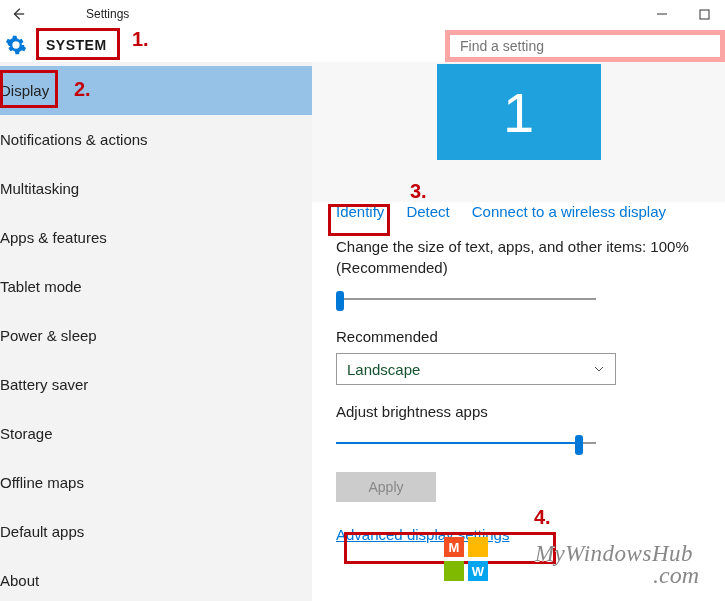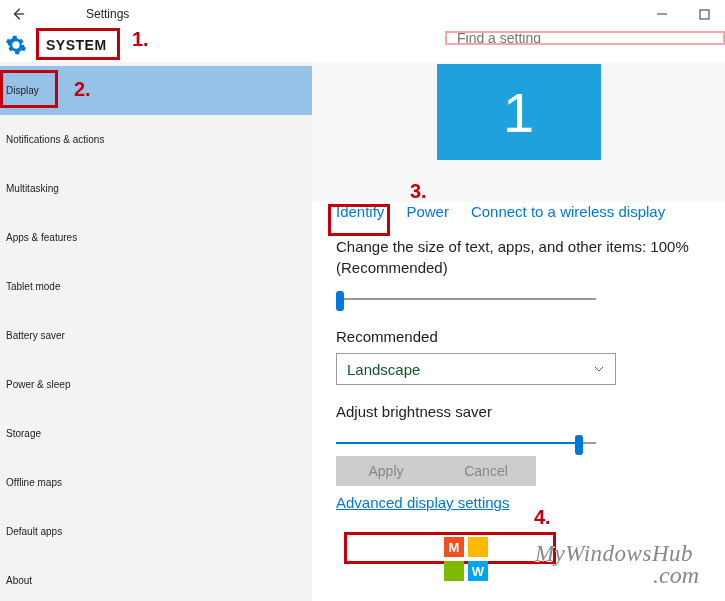--- a/index.html
+++ b/index.html
@@ -6,40 +6,40 @@
   body { width: 725px; height: 601px; background: #fff; overflow: hidden; position: relative; color: #1a1a1a; font-size: 14px; }
   .titlebar { height: 28px; display: flex; align-items: center; padding: 0 6px; gap: 36px; }
   .back-btn { width: 24px; height: 24px; display: flex; align-items: center; justify-content: center; }
   .title { font-size: 12px; margin-left: 20px; color: #222; }
   .win-controls { position: absolute; right: 0; top: 0; display: flex; }
   .win-btn { width: 42px; height: 28px; display: flex; align-items: center; justify-content: center; }
   .topbar { height: 34px; display: flex; align-items: center; padding-left: 2px; }
   .gear { width: 28px; height: 28px; display: flex; align-items: center; justify-content: center; color: #0078d7; }
   .section-title { font-size: 14px; font-weight: 700; letter-spacing: 0.5px; margin-left: 8px; padding: 4px 8px; }
   .search-wrap { position: absolute; right: 0; top: 30px; width: 280px; }
-  .search { width: 100%; height: 14px; border: 2px solid #fca5a5; padding: 0 10px; font-size: 14px; color: #c2410c; }
+  .search { width: 100%; height: 32px; border: 5px solid #fca5a5; padding: 0 10px; font-size: 14px; color: #c2410c; }
   .main { display: flex; height: calc(601px - 28px - 34px); }
   .sidebar { width: 312px; background: #f3f3f3; padding-top: 4px; }
-  .side-item { height: 49px; display: flex; align-items: center; padding-left: 6px; font-size: 10px; color: #222; }
+  .side-item { height: 49px; display: flex; align-items: center; font-size: 15px; color: #222; }
   .side-item.selected { background: #96c2e7; }
   .content { flex: 1; padding: 0 24px 0 24px; position: relative; background: #fff; }
   .monitor-area { background: #f7f7f7; height: 140px; margin: 0 -24px 0 -24px; display: flex; align-items: center; justify-content: center; }
   .monitor-box { width: 164px; height: 96px; background: #1ea1dc; display: flex; align-items: center; justify-content: center; color: #fff; font-size: 56px; font-weight: 300; margin-top: -40px;}
   .link-row { margin-top: 1px; display: flex; gap: 22px; }
   .link-row a { color: #0078d7; font-size: 15px; text-decoration: none; }
   .label-text { margin-top: 16px; font-size: 15px; color: #222; line-height: 1.4; }
   .slider { position: relative; width: 260px; height: 24px; margin-top: 10px; }
   .slider-track { position: absolute; top: 10px; left: 0; right: 0; height: 2px; background: #999; }
   .slider-thumb { position: absolute; top: 3px; width: 8px; height: 20px; background: #0078d7; border-radius: 3px; }
   .slider-fill { position: absolute; top: 10px; left: 0; height: 2px; background: #0078d7; }
   .orientation-label { margin-top: 16px; font-size: 15px; }
   .select-box { margin-top: 8px; width: 280px; height: 32px; border: 1px solid #999; display: flex; align-items: center; justify-content: space-between; padding: 0 10px; color: #14532d; font-size: 15px; }
-  .btn-row { margin-top: 0; display: flex; }
+  .btn-row { margin-top: 16px; display: flex; gap: 10px; }
   .btn { width: 100px; height: 30px; background: #ccc; color: #888; display: flex; align-items: center; justify-content: center; font-size: 14px; }
-  .adv-link { margin-top: 8px; display: inline-block; color: #0078d7; font-size: 15px; }
+  .adv-link { margin-top: 24px; display: inline-block; color: #0078d7; font-size: 15px; }
   .highlight { position: absolute; border: 3px solid #c3000a; pointer-events: none; }
   .annot { position: absolute; color: #c3000a; font-weight: 700; font-size: 20px; pointer-events: none; }
   .watermark-ms { position: absolute; right: 32px; bottom: 34px; font-family: Georgia, serif; font-style: italic; font-size: 23px; color: #888; text-shadow: 0 1px 0 #fff; letter-spacing: 0.5px; pointer-events: none; }
   .watermark-com { position: absolute; right: 26px; bottom: 12px; font-family: Georgia, serif; font-style: italic; font-size: 24px; color: #888; pointer-events: none; }
   .logo { position: absolute; left: 444px; bottom: 20px; width: 44px; height: 44px; pointer-events: none; }
   .logo .q { position: absolute; width: 20px; height: 20px; display: flex; align-items: center; justify-content: center; color: #fff; font-weight: 700; font-size: 13px;}
   .q1 { background: #f25022; left: 0; top: 0; }
   .q2 { background: #ffb900; right: 0; top: 0; }
   .q3 { background: #7fba00; left: 0; bottom: 0; }
   .q4 { background: #00a4ef; right: 0; bottom: 0; }
@@ -93,24 +93,24 @@
     <div class="side-item">
         <span>Multitasking</span>
       </div>
     <div class="side-item">
         <span>Apps &amp; features</span>
       </div>
     <div class="side-item">
         <span>Tablet mode</span>
       </div>
     <div class="side-item">
-        <span>Battery saver</span>
+        <span>Power &amp; sleep</span>
       </div>
     <div class="side-item">
-        <span>Power &amp; sleep</span>
+        <span>Battery saver</span>
       </div>
     <div class="side-item">
         <span>Storage</span>
       </div>
     <div class="side-item">
         <span>Offline maps</span>
       </div>
     <div class="side-item">
         <span>Default apps</span>
       </div>
@@ -121,52 +121,49 @@
 
   <div class="content">
     <div class="monitor-area">
       <div class="monitor-box">
           <span>1</span>
         </div>
     </div>
 
     <div class="link-row">
       <a href="#">Identify</a>
-      <a href="#">Power</a>
+      <a href="#">Detect</a>
       <a href="#">Connect to a wireless display</a>
     </div>
 
     <div class="label-text">Change the size of text, apps, and other items: 100% (Recommended)</div>
     <div class="slider">
       <div class="slider-track"></div>
       <div class="slider-fill" id="scale-fill" style="width: 0px;"></div>
       <div class="slider-thumb" id="scale-thumb" style="left: 0px;"></div>
     </div>
 
     <div class="orientation-label">Recommended</div>
     <div class="select-box">
       <span>Landscape</span>
       <span class="chev"><svg viewBox="0 0 12 12">
             <path d="M2 4 L6 8 L10 4" stroke="#555" fill="none" stroke-width="1"></path>
           </svg></span>
     </div>
 
-    <div class="label-text">Adjust brightness saver</div>
+    <div class="label-text">Adjust brightness apps</div>
     <div class="slider">
       <div class="slider-track"></div>
       <div class="slider-fill" id="bright-fill" style="width: 247px;"></div>
       <div class="slider-thumb" id="bright-thumb" style="left: 239.4px;"></div>
     </div>
 
     <div class="btn-row">
       <div class="btn">
           <span>Apply</span>
-        </div>
-      <div class="btn">
-          <span>Cancel</span>
         </div>
     </div>
 
     <a href="#" class="adv-link">Advanced display settings</a>
   </div>
 </div>
 
 <div class="highlight" style="left:36px; top:28px; width:84px; height:32px;"></div>
 <div class="annot" style="left:132px; top:28px;">1.</div>
 

